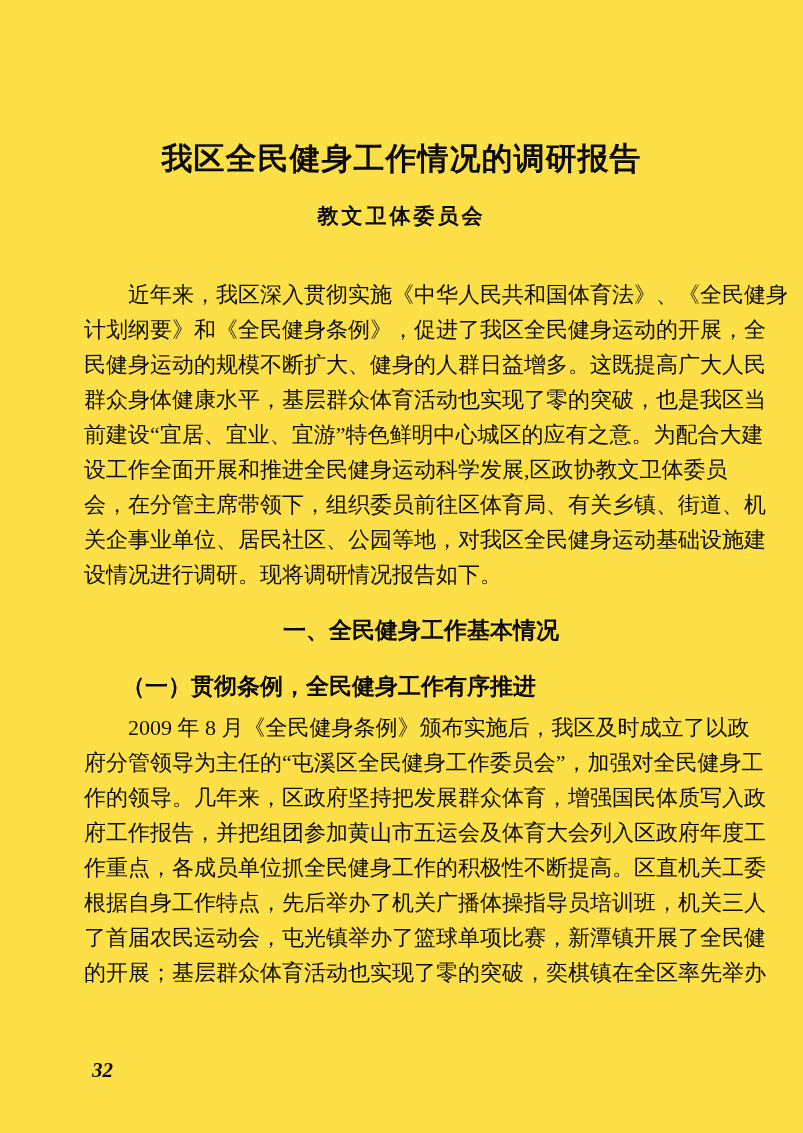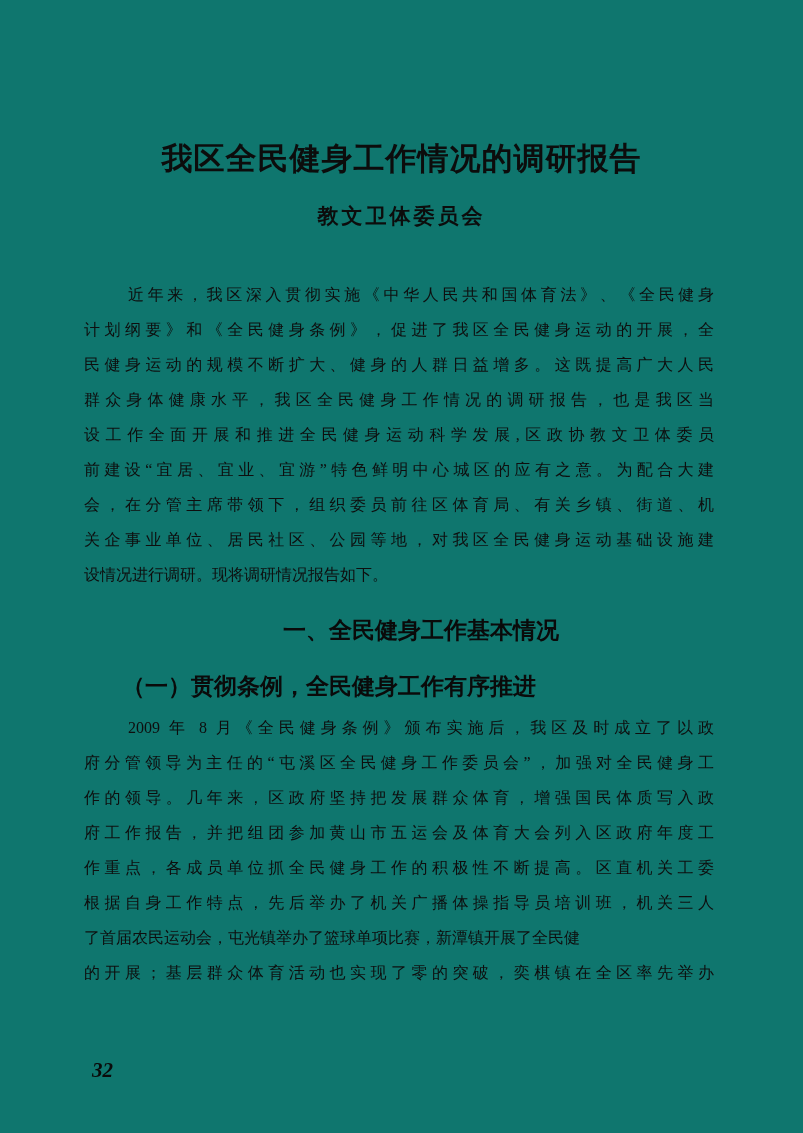--- a/index.html
+++ b/index.html
@@ -4,21 +4,21 @@
 <style>
   html, body {
     margin: 0;
     padding: 0;
     background: #ffffff;
   }
   .page {
     position: relative;
     width: 803px;
     height: 1133px;
-    background: #0f766e;
+    background: #fde047;
     color: #111111;
     font-family: "Liberation Serif", "DejaVu Serif", serif;
     overflow: hidden;
   }
   .doc-title {
     position: absolute;
     top: 139px;
     left: 0;
     width: 100%;
     text-align: center;
@@ -43,21 +43,21 @@
     color: #0c0c0c;
   }
   .body-block {
     position: absolute;
     left: 84px;
     width: 630px;
   }
   .p1 { top: 277px; }
   .p2 { top: 710px; }
   .line {
-    font-size: 16px;
+    font-size: 22px;
     line-height: 35px;
     height: 35px;
     white-space: nowrap;
     text-align: justify;
     text-align-last: justify;
     color: #0e0e0e;
   }
   .line.indent { padding-left: 44px; }
   .line.para-end { text-align-last: left; }
   .heading {
@@ -91,23 +91,23 @@
 <div class="page">
 
   <div class="doc-title">我区全民健身工作情况的调研报告</div>
 
   <div class="doc-byline">教文卫体委员会</div>
 
   <div class="body-block p1">
     <div class="line indent">近年来，我区深入贯彻实施《中华人民共和国体育法》、《全民健身</div>
     <div class="line">计划纲要》和《全民健身条例》，促进了我区全民健身运动的开展，全</div>
     <div class="line">民健身运动的规模不断扩大、健身的人群日益增多。这既提高广大人民</div>
-    <div class="line">群众身体健康水平，我区全民健身工作情况的调研报告，也是我区当</div>
+    <div class="line">群众身体健康水平，基层群众体育活动也实现了零的突破，也是我区当</div>
+    <div class="line">前建设“宜居、宜业、宜游”特色鲜明中心城区的应有之意。为配合大建</div>
     <div class="line">设工作全面开展和推进全民健身运动科学发展,区政协教文卫体委员</div>
-    <div class="line">前建设“宜居、宜业、宜游”特色鲜明中心城区的应有之意。为配合大建</div>
     <div class="line">会，在分管主席带领下，组织委员前往区体育局、有关乡镇、街道、机</div>
     <div class="line">关企事业单位、居民社区、公园等地，对我区全民健身运动基础设施建</div>
     <div class="line para-end">设情况进行调研。现将调研情况报告如下。</div>
   </div>
 
   <div class="heading h-section">一、全民健身工作基本情况</div>
 
   <div class="heading h-subsection">（一）贯彻条例，全民健身工作有序推进</div>
 
   <div class="body-block p2">

